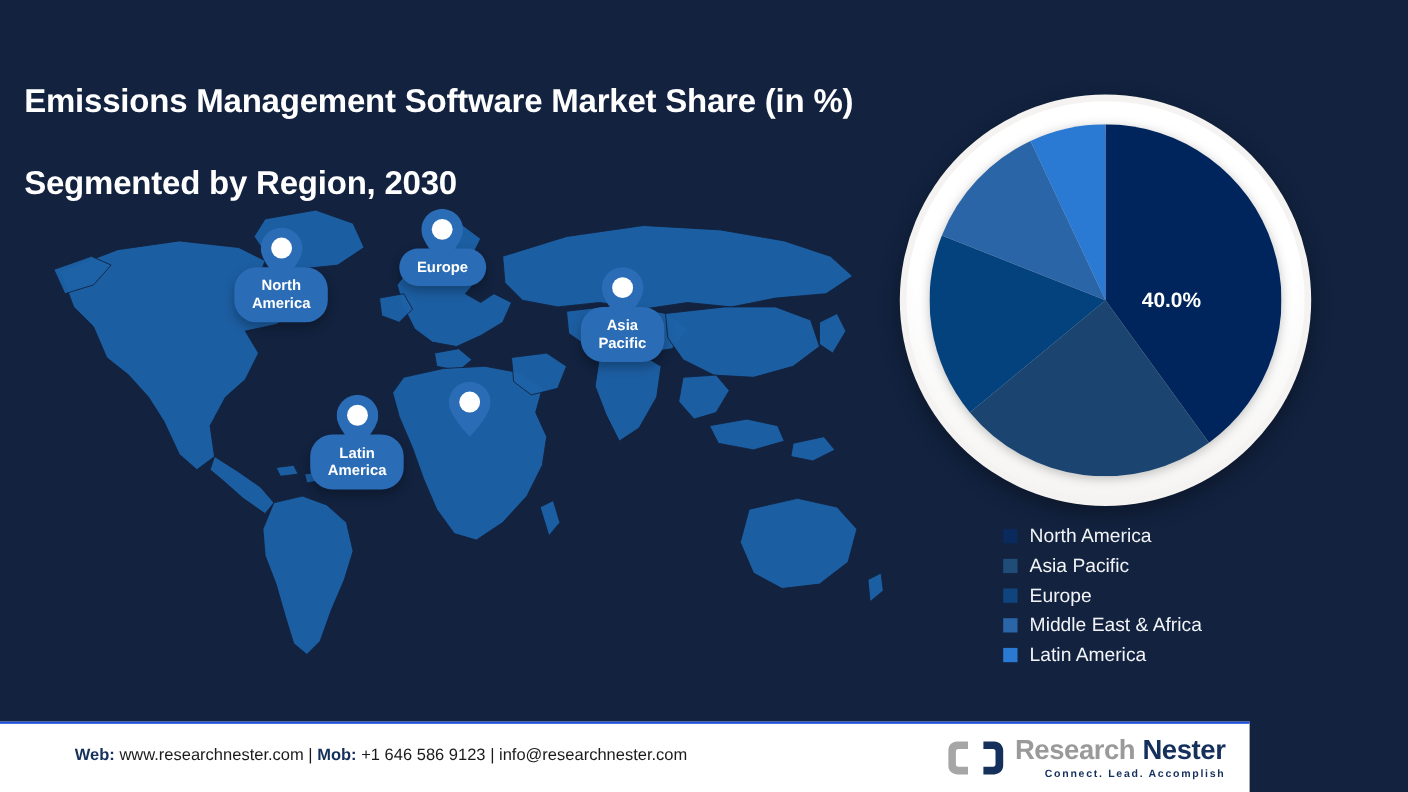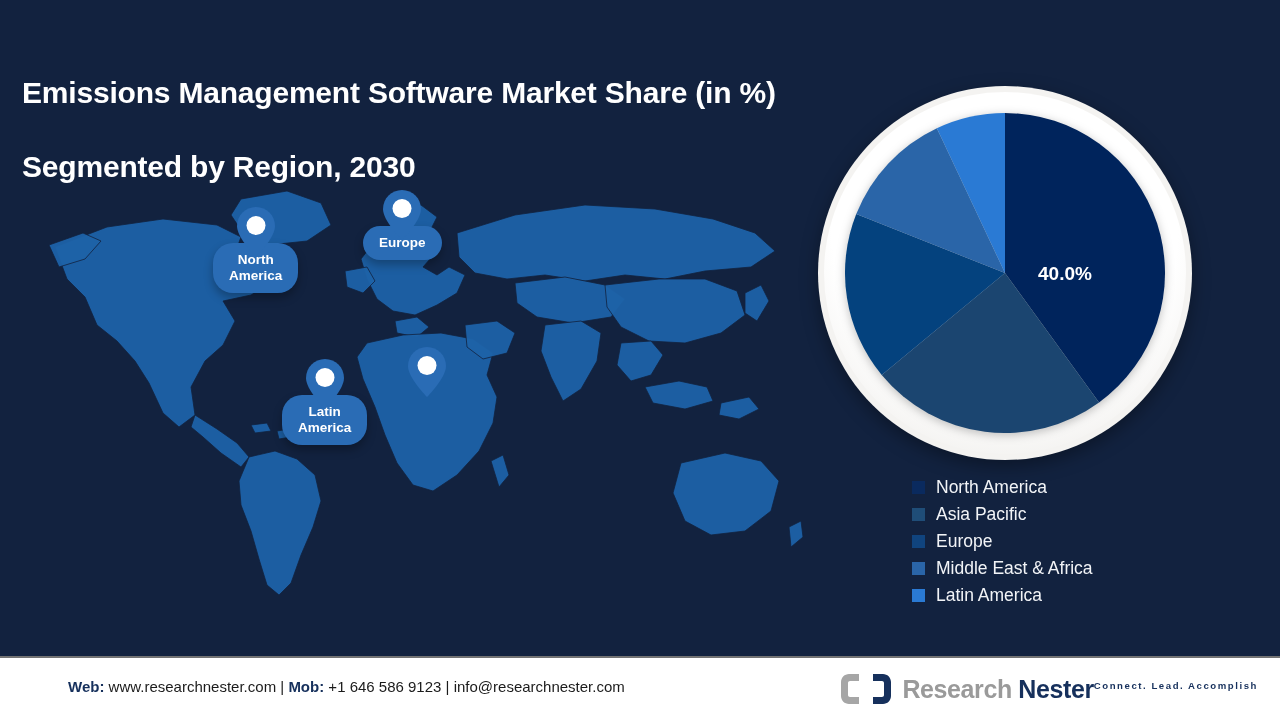--- a/index.html
+++ b/index.html
@@ -139,44 +139,44 @@
     font-size: 17.5px;
     line-height: 1;
     white-space: nowrap;
   }
 
   
   #footer {
     position: absolute;
     left: 0;
     bottom: 0;
-    width: 1280px;
+    width: 1136px;
     height: 62px;
     background: #ffffff;
-    border-top: 2px solid #737373;
+    border-top: 2px solid #1d4ed8;
   }
   #footer-contact {
     position: absolute;
     left: 68px;
     top: 20px;
     font-size: 15px;
     color: #1b1b1b;
     white-space: nowrap;
   }
   #footer-contact b { color: #16305c; }
   #footer-logo {
     position: absolute;
     right: 22px;
     top: 7px;
     display: flex;
     align-items: center;
     height: 48px;
   }
   #logo-mark { width: 52px; height: 34px; margin-right: 9px; }
-  #logo-words { display: flex; flex-direction: row; line-height: 1; }
+  #logo-words { display: flex; flex-direction: column; line-height: 1; }
   .logo-title { font-size: 25px; font-weight: bold; letter-spacing: -0.4px; }
   .logo-title .gray { color: #9a9a9a; }
   .logo-title .navy { color: #16305c; }
   .logo-tagline {
     font-size: 9.6px;
     font-weight: bold;
     color: #16305c;
     letter-spacing: 1.55px;
     margin-top: 4px;
     text-align: right;
@@ -259,20 +259,30 @@
   <div class="map-pin" style="left:318px; top:15px;">
     <div class="pin-drop">
       <svg viewBox="0 0 38 50">
           <path d="M19 0C8.5 0 0 8.5 0 19c0 12 19 31 19 31s19-19 19-31C38 8.5 29.5 0 19 0z" fill="#2a6cb5"></path>
           <circle cx="19" cy="18.5" r="9.5" fill="#ffffff"></circle>
         </svg>
     </div>
     <div class="pin-label">Europe</div>
   </div>
 
+  <div class="map-pin" style="left:483px; top:68px;">
+    <div class="pin-drop">
+      <svg viewBox="0 0 38 50">
+          <path d="M19 0C8.5 0 0 8.5 0 19c0 12 19 31 19 31s19-19 19-31C38 8.5 29.5 0 19 0z" fill="#2a6cb5"></path>
+          <circle cx="19" cy="18.5" r="9.5" fill="#ffffff"></circle>
+        </svg>
+    </div>
+    <div class="pin-label">Asia
+Pacific</div>
+  </div>
 
   <div class="map-pin" style="left:237px; top:184px;">
     <div class="pin-drop">
       <svg viewBox="0 0 38 50">
           <path d="M19 0C8.5 0 0 8.5 0 19c0 12 19 31 19 31s19-19 19-31C38 8.5 29.5 0 19 0z" fill="#2a6cb5"></path>
           <circle cx="19" cy="18.5" r="9.5" fill="#ffffff"></circle>
         </svg>
     </div>
     <div class="pin-label">Latin
 America</div>

